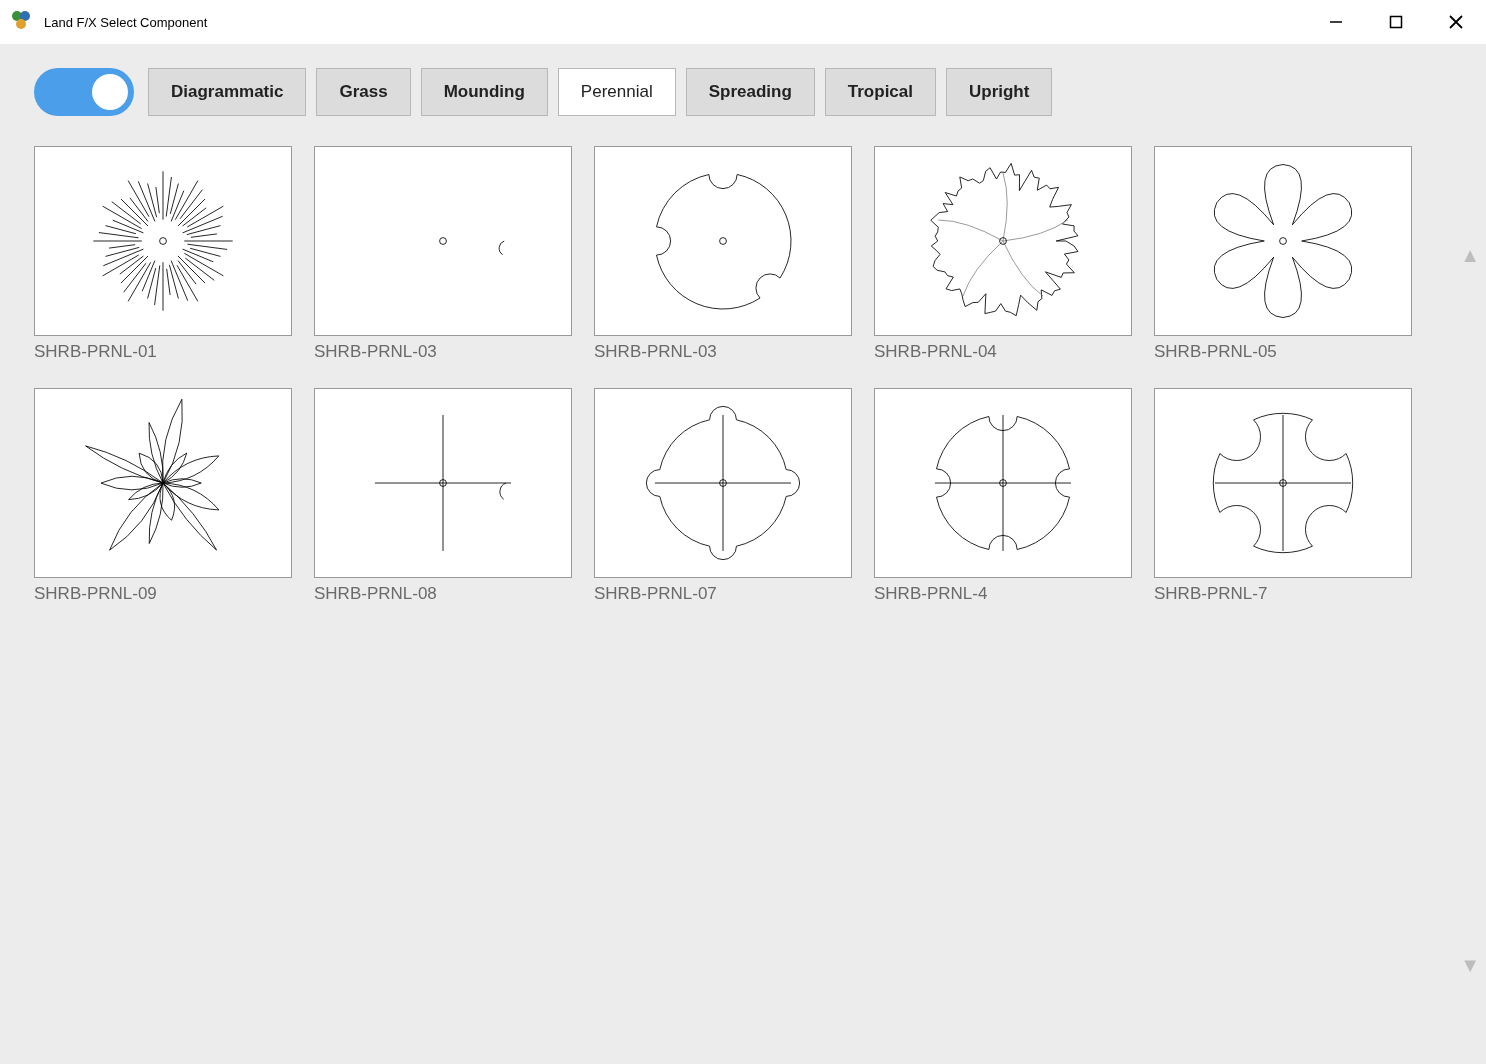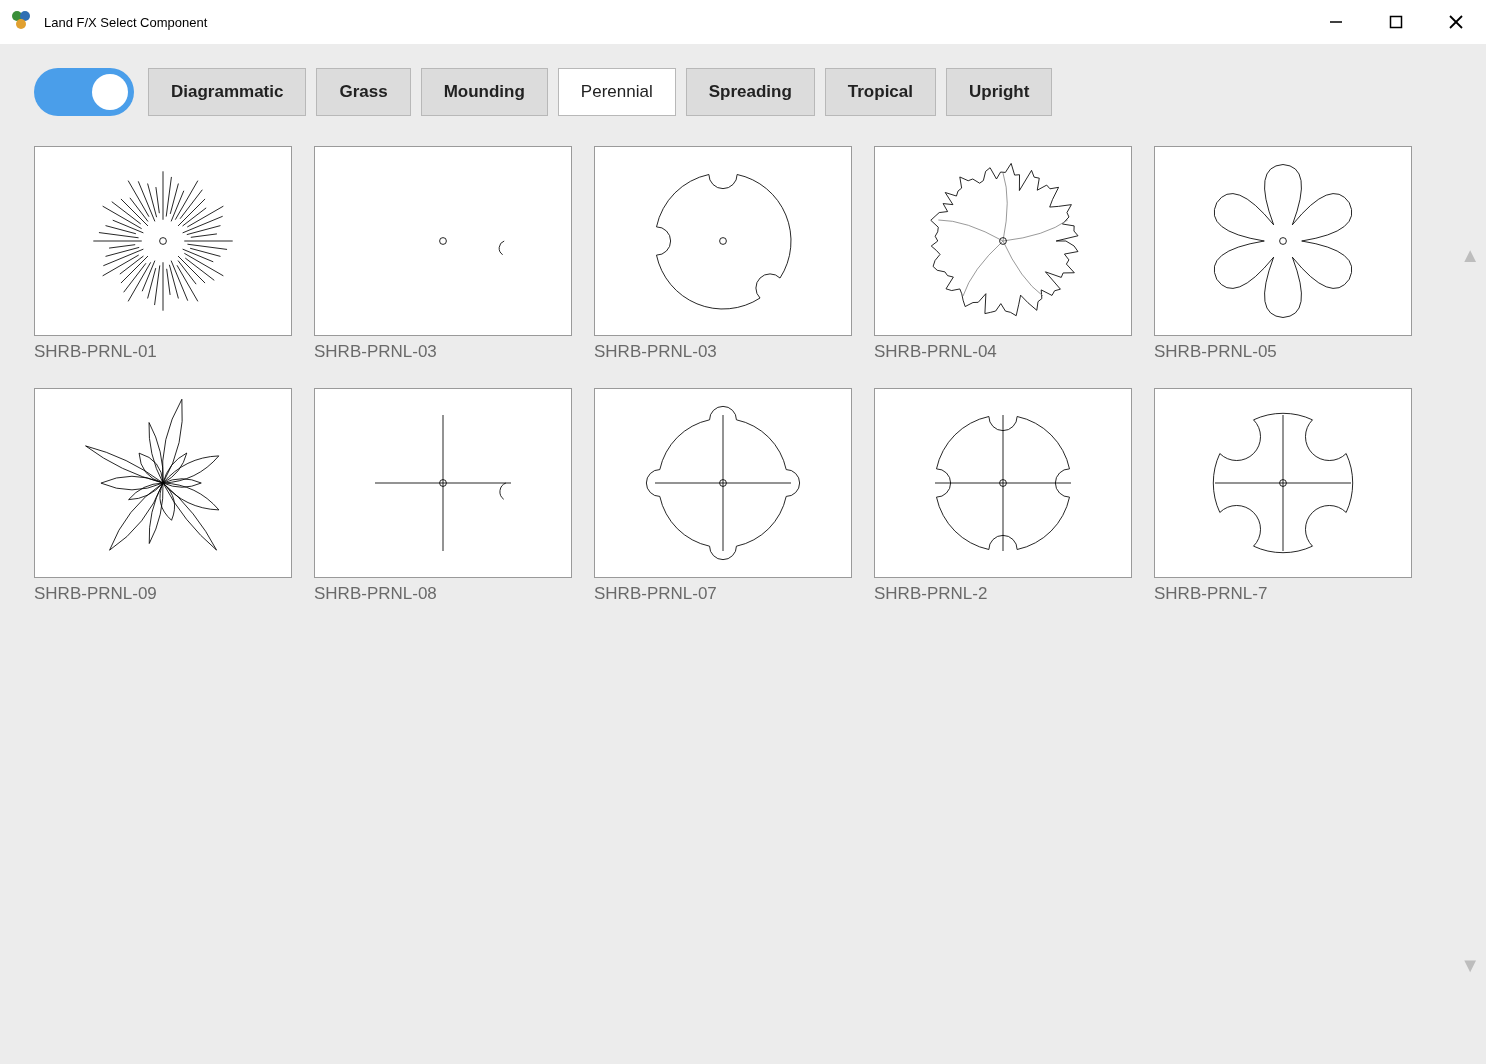--- a/index.html
+++ b/index.html
@@ -322,21 +322,21 @@
           <div class="thumb">
             <svg viewBox="-100 -100 200 200">
               <g fill="none" stroke="#000" stroke-width="1">
                 <path d="M16.632935265420755,-78.25180805870444 A80,80 0 0 1 78.25180805870446,-16.632935265420745 A15,15 0 0 0 78.25180805870446,16.632935265420745 L78.25180805870446,16.632935265420745 A80,80 0 0 1 16.632935265420755,78.25180805870444 A15,15 0 0 0 -16.63293526542073,78.25180805870446 L-16.63293526542073,78.25180805870446 A80,80 0 0 1 -78.25180805870446,16.632935265420745 A15,15 0 0 0 -78.25180805870446,-16.632935265420727 L-78.25180805870446,-16.632935265420727 A80,80 0 0 1 -16.63293526542073,-78.25180805870446 A15,15 0 0 0 16.632935265420755,-78.25180805870444 Z"></path>
                 <line x1="-80" y1="0" x2="80" y2="0"></line>
                 <line x1="0" y1="-80" x2="0" y2="80"></line>
                 <circle cx="0" cy="0" r="4"></circle>
               </g>
             </svg>
           </div>
-          <div class="caption">SHRB-PRNL-2</div>
+          <div class="caption">SHRB-PRNL-4</div>
         </div>
         <div class="cell">
           <div class="thumb">
             <svg viewBox="-100 -100 200 200">
               <g fill="none" stroke="#000" stroke-width="1">
                 <path d="M74.3172385370053,-34.65469746273735 A82,82 0 0 1 74.3172385370053,34.65469746273735 A26,26 0 0 0 34.65469746273735,74.3172385370053 L34.65469746273735,74.3172385370053 A82,82 0 0 1 -34.654697462737346,74.31723853700531 A26,26 0 0 0 -74.3172385370053,34.65469746273736 L-74.3172385370053,34.65469746273736 A82,82 0 0 1 -74.31723853700531,-34.65469746273734 A26,26 0 0 0 -34.654697462737396,-74.31723853700528 L-34.654697462737396,-74.31723853700528 A82,82 0 0 1 34.65469746273735,-74.3172385370053 A26,26 0 0 0 74.3172385370053,-34.65469746273735 Z"></path>
                 <line x1="-80" y1="0" x2="80" y2="0"></line>
                 <line x1="0" y1="-80" x2="0" y2="80"></line>
                 <circle cx="0" cy="0" r="4"></circle>
               </g>

